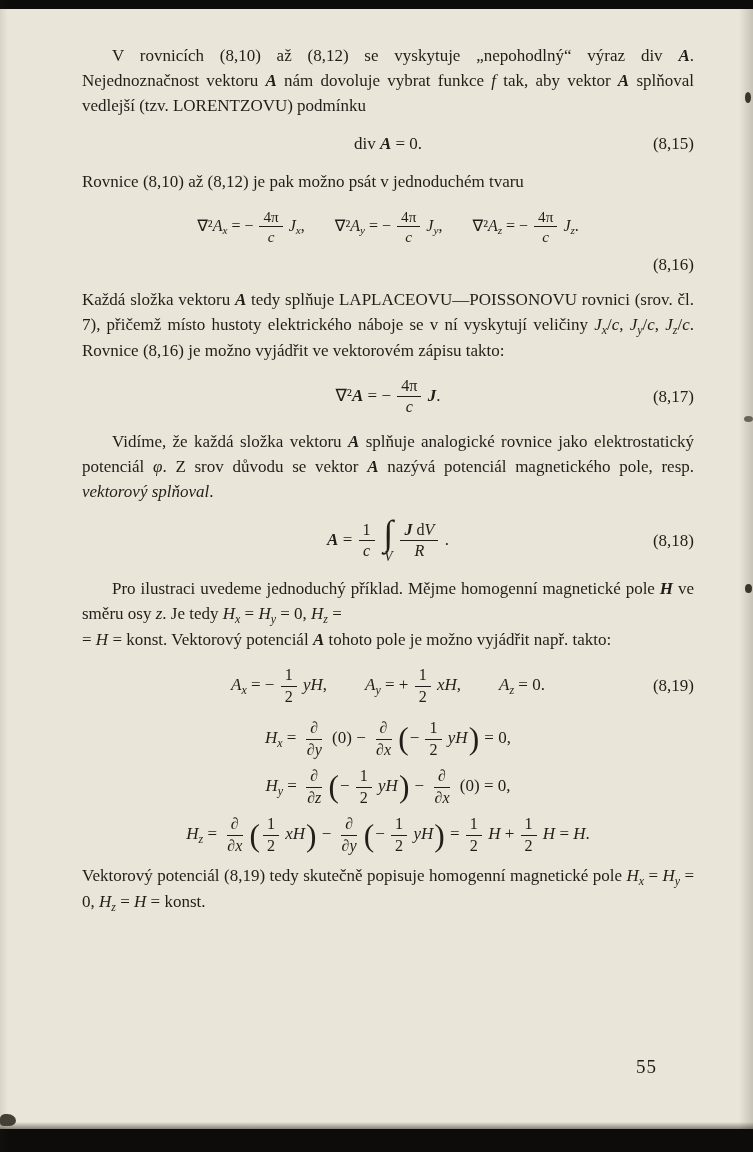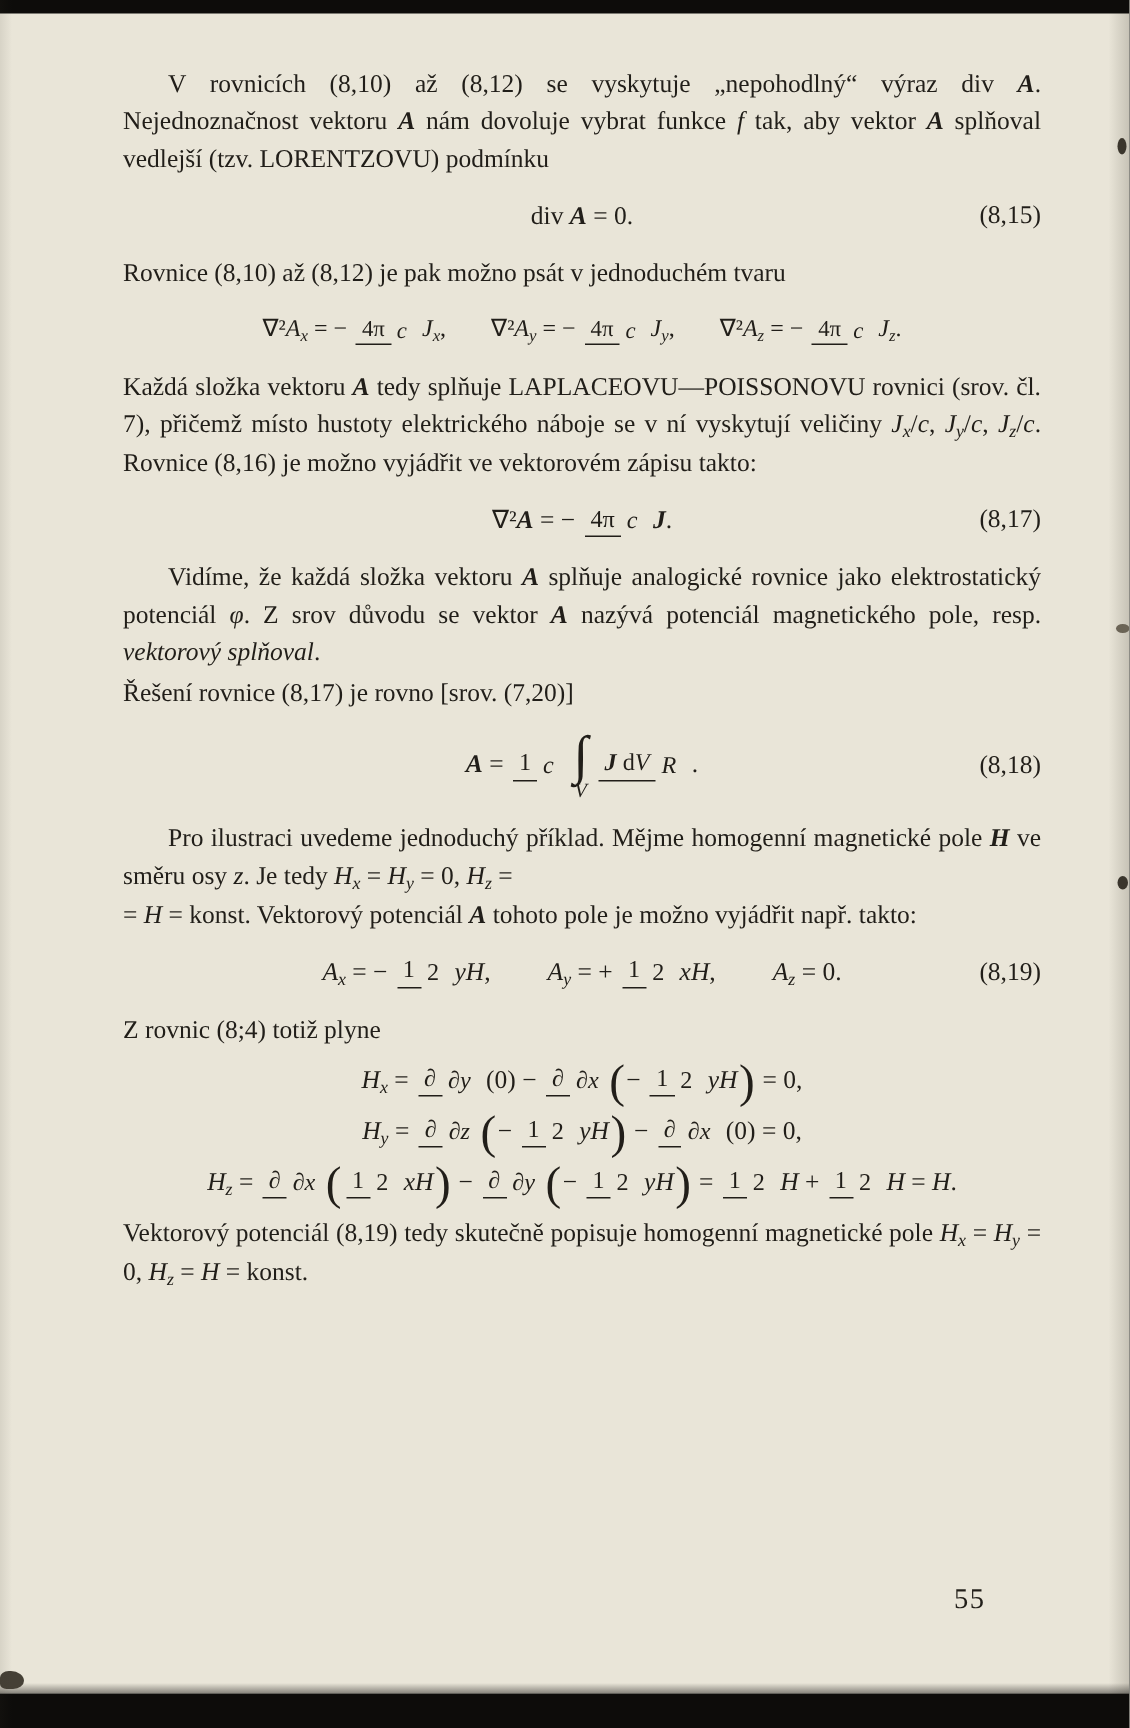--- a/index.html
+++ b/index.html
@@ -36,21 +36,21 @@
   .sub { font-size:0.7em; vertical-align:-0.3em; }
 
   .eqrow { position:relative; display:flex; justify-content:center; align-items:center;
     margin:13px 0; }
   .eqrow.h { margin:8px 0; }
   .eqbody { display:inline-block; white-space:nowrap; }
   .eq-triple .eqbody { font-size:16px; }
   .eqtag { position:absolute; right:0; top:50%; transform:translateY(-50%); }
   .eqtagline { text-align:right; margin:-6px 0 10px; }
 
-  .frac { display:inline-flex; align-items:center; vertical-align:middle;
+  .frac { display:inline-flex; flex-direction:column; align-items:center; vertical-align:middle;
     text-align:center; line-height:1.15; font-size:0.95em; margin:0 2px; }
   .frac .num { border-bottom:1px solid currentColor; padding:0 4px 1px; }
   .frac .den { padding:1px 4px 0; }
 
   .bp { font-size:1.85em; font-weight:300; vertical-align:middle; line-height:0; margin:0 1px; }
 
   .integral { display:inline-flex; flex-direction:column; align-items:center;
     vertical-align:middle; margin:0 5px 0 7px; line-height:1; }
   .int-glyph { font-size:2.1em; line-height:0.85; }
   .int-sub { font-size:0.8em; font-style:italic; margin-top:2px; }
@@ -84,33 +84,33 @@
             <span class="num"><span>4π</span></span>
             <span class="den"><span class="i">c</span></span>
           </span><span> </span><span class="i">J</span><span class="i sub">x</span><span>,</span><span style="display: inline-block; width: 30px;"></span><span>∇²</span><span class="i">A</span><span class="i sub">y</span><span> = − </span><span class="frac">
             <span class="num"><span>4π</span></span>
             <span class="den"><span class="i">c</span></span>
           </span><span> </span><span class="i">J</span><span class="i sub">y</span><span>,</span><span style="display: inline-block; width: 30px;"></span><span>∇²</span><span class="i">A</span><span class="i sub">z</span><span> = − </span><span class="frac">
             <span class="num"><span>4π</span></span>
             <span class="den"><span class="i">c</span></span>
           </span><span> </span><span class="i">J</span><span class="i sub">z</span><span>.</span></span>
     </div>
+    <div class="eqtagline">(8,16)</div>
 
     <p class="para"><span>Každá složka vektoru </span><span class="b i">A</span><span> tedy splňuje LAPLACEOVU—POISSONOVU rovnici (srov. čl. 7), přičemž místo hustoty elektrického náboje se v ní vyskytují veličiny </span><span class="i">J</span><span class="i sub">x</span><span>/</span><span class="i">c</span><span>, </span><span class="i">J</span><span class="i sub">y</span><span>/</span><span class="i">c</span><span>, </span><span class="i">J</span><span class="i sub">z</span><span>/</span><span class="i">c</span><span>. Rovnice (8,16) je možno vyjádřit ve vektorovém zápisu takto:</span></p>
 
     <div class="eqrow">
       <span class="eqbody"><span>∇²</span><span class="b i">A</span><span> = − </span><span class="frac">
             <span class="num"><span>4π</span></span>
             <span class="den"><span class="i">c</span></span>
           </span><span> </span><span class="b i">J</span><span>.</span></span>
       <span class="eqtag">(8,17)</span>
     </div>
 
     <p class="para indent"><span>Vidíme, že každá složka vektoru </span><span class="b i">A</span><span> splňuje analogické rovnice jako elektrostatický potenciál </span><span class="i">φ</span><span>. Z srov důvodu se vektor </span><span class="b i">A</span><span> nazývá potenciál magnetického pole, resp. </span><span class="i">vektorový splňoval</span><span>.</span></p>
-    <p class="para"><span>Řešení rovnice (8,17) je rovno [srov. (7,20)]</span></p>
 
     <div class="eqrow">
       <span class="eqbody"><span class="b i">A</span><span> = </span><span class="frac">
             <span class="num"><span>1</span></span>
             <span class="den"><span class="i">c</span></span>
           </span><span class="integral">
             <span class="int-glyph">∫</span>
             <span class="int-sub">V</span>
           </span><span class="frac">
             <span class="num"><span class="b i">J</span><span> d</span><span class="i">V</span></span>
@@ -125,21 +125,20 @@
       <span class="eqbody"><span class="i">A</span><span class="i sub">x</span><span> = − </span><span class="frac">
             <span class="num"><span>1</span></span>
             <span class="den"><span>2</span></span>
           </span><span> </span><span class="i">yH</span><span>,</span><span style="display: inline-block; width: 38px;"></span><span class="i">A</span><span class="i sub">y</span><span> = + </span><span class="frac">
             <span class="num"><span>1</span></span>
             <span class="den"><span>2</span></span>
           </span><span> </span><span class="i">xH</span><span>,</span><span style="display: inline-block; width: 38px;"></span><span class="i">A</span><span class="i sub">z</span><span> = 0.</span></span>
       <span class="eqtag">(8,19)</span>
     </div>
 
-    <p class="para"><span>Z rovnic (8;4) totiž plyne</span></p>
 
     <div class="eqrow h">
       <span class="eqbody"><span class="i">H</span><span class="i sub">x</span><span> = </span><span class="frac">
             <span class="num"><span>∂</span></span>
             <span class="den"><span class="i">∂y</span></span>
           </span><span> (0) − </span><span class="frac">
             <span class="num"><span>∂</span></span>
             <span class="den"><span class="i">∂x</span></span>
           </span><span class="bp">(</span><span>− </span><span class="frac">
             <span class="num"><span>1</span></span>

